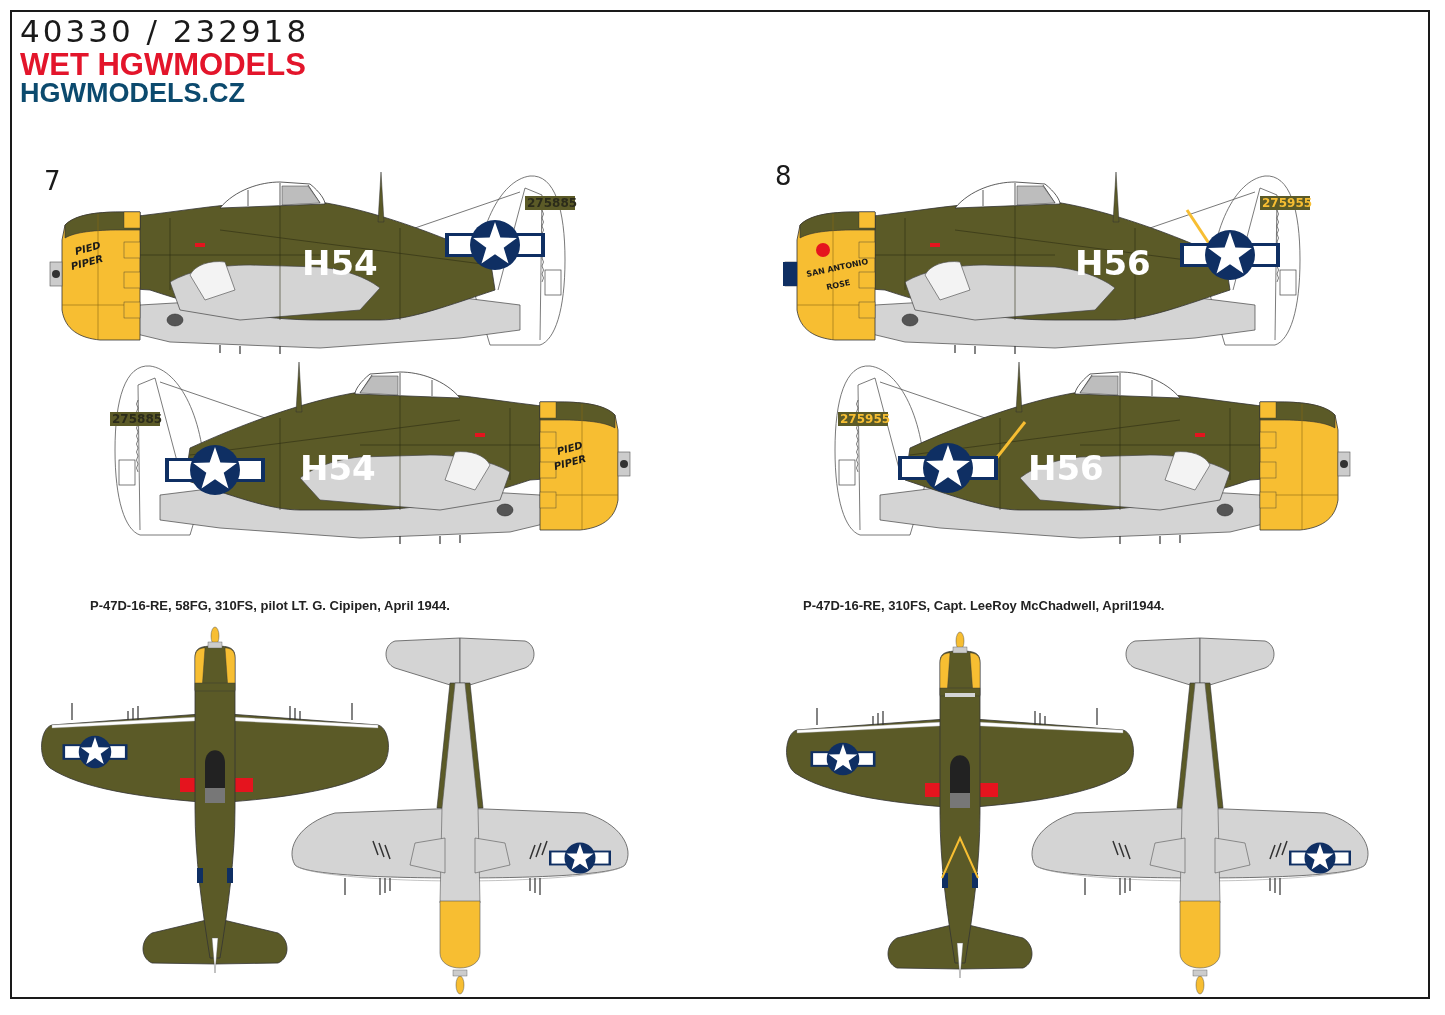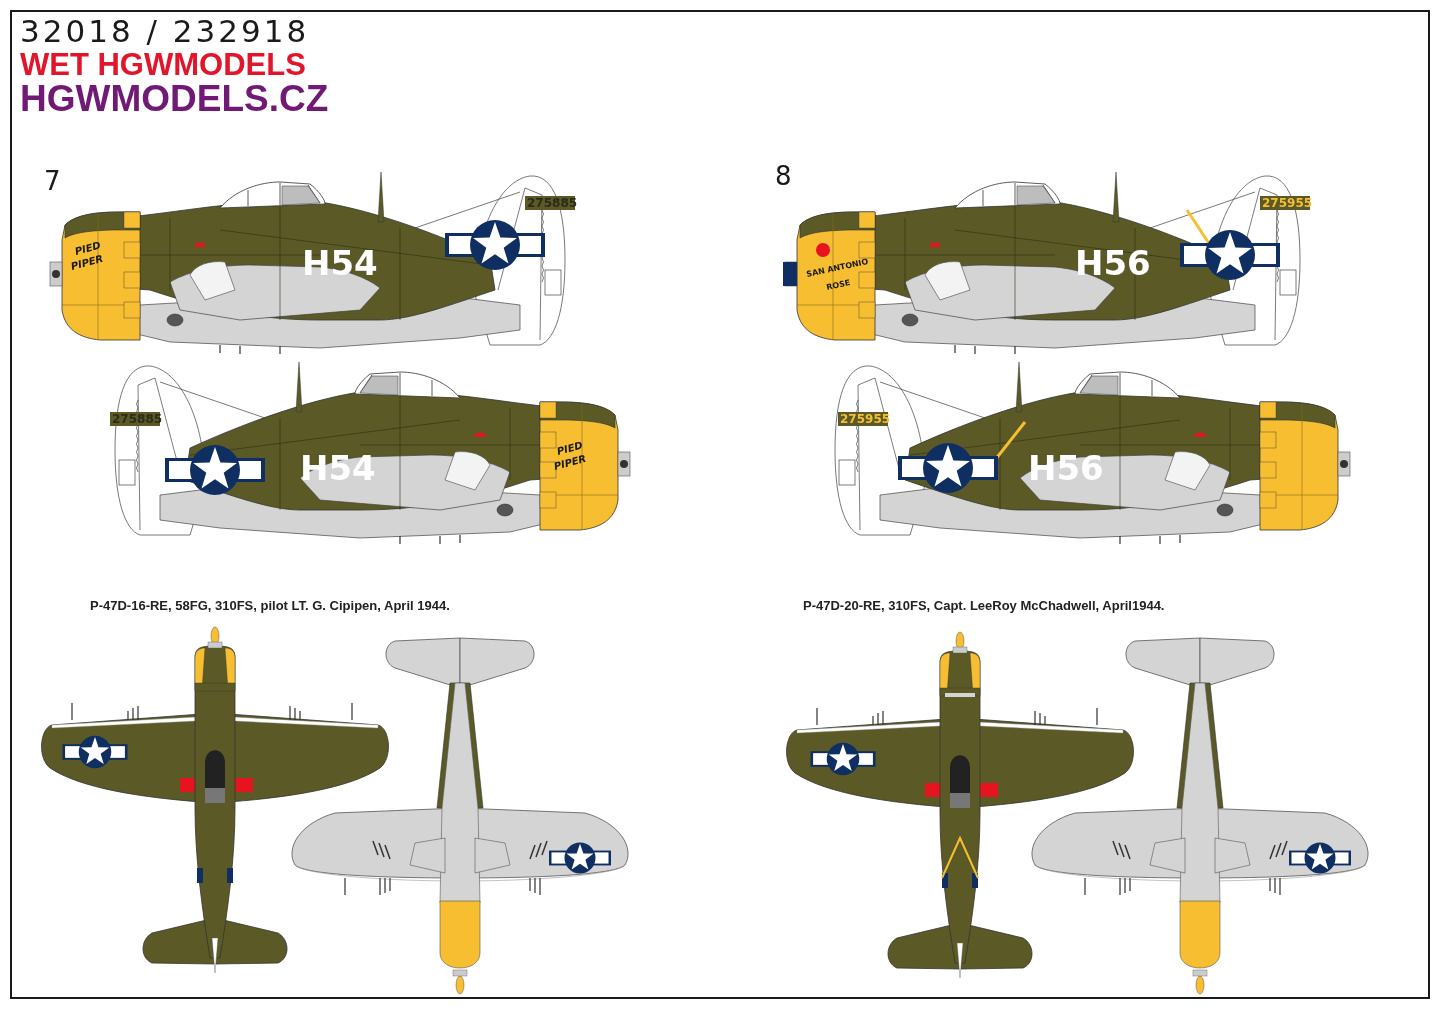--- a/index.html
+++ b/index.html
@@ -1,42 +1,42 @@
 <!DOCTYPE html>
 <html><head>
 <meta charset="utf-8">
 <style>
   html, body { margin: 0; padding: 0; background: #ffffff; }
   body { width: 1445px; height: 1015px; position: relative; overflow: hidden; font-family: "Liberation Sans", sans-serif; }
   .frame { position: absolute; left: 10px; top: 10px; width: 1420px; height: 989px; border: 2px solid #1a1a1a; box-sizing: border-box; }
   .hdr { position: absolute; left: 20px; top: 16px; line-height: 1; }
   .hdr .code { font-family: "DejaVu Sans", sans-serif; font-size: 31px; letter-spacing: 3px; color: #1a1a1a; height: 33px; }
   .hdr .wet { font-weight: bold; font-size: 31px; color: #e3152b; height: 31px; letter-spacing: 0px; }
-  .hdr .site { font-weight: bold; font-size: 37px; color: #701a75; height: 31px; }
+  .hdr .site { font-weight: bold; font-size: 27px; color: #0c4a6e; height: 31px; }
   .num { position: absolute; font-size: 26px; color: #1a1a1a; font-family: "DejaVu Sans", sans-serif; }
   .cap { position: absolute; font-weight: bold; font-size: 13px; color: #222; white-space: nowrap; }
   svg.plane { position: absolute; overflow: visible; }
   .lbl { font-family: "DejaVu Sans", sans-serif; font-weight: bold; }
 </style>
 </head>
 <body>
 
 <div class="frame"></div>
 
 <div class="hdr">
-  <div class="code">32018 / 232918</div>
+  <div class="code">40330 / 232918</div>
   <div class="wet">WET HGWMODELS</div>
   <div class="site">HGWMODELS.CZ</div>
 </div>
 
 <div class="num" style="left:44px;top:166px;">7</div>
 <div class="num" style="left:775px;top:161px;">8</div>
 
 <div class="cap" style="left:90px;top:598px;">P-47D-16-RE, 58FG, 310FS, pilot LT. G. Cipipen, April 1944.</div>
-<div class="cap" style="left:803px;top:598px;">P-47D-20-RE, 310FS, Capt. LeeRoy  McChadwell, April1944.</div>
+<div class="cap" style="left:803px;top:598px;">P-47D-16-RE, 310FS, Capt. LeeRoy  McChadwell, April1944.</div>
 
 <svg width="0" height="0" style="position:absolute">
   <defs>
 
     <g id="prof-left">
 
       <path d="M455,125 C455,60 480,10 510,6 C535,4 545,40 545,90 C545,140 535,170 520,175 L470,175 Z" fill="#fff" stroke="#555" stroke-width="0.8"></path>
       <path d="M478,120 L505,18 M505,18 L522,25 L520,170" fill="none" stroke="#444" stroke-width="0.7"></path>
       <path d="M522,40 q3,4 0,8 q3,4 0,8 q3,4 0,8 q3,4 0,8 q3,4 0,8 q3,4 0,8 q3,4 0,8 q3,4 0,8 q3,4 0,8" fill="none" stroke="#444" stroke-width="0.7"></path>
       <rect x="525" y="100" width="16" height="25" fill="none" stroke="#444" stroke-width="0.7"></rect>

